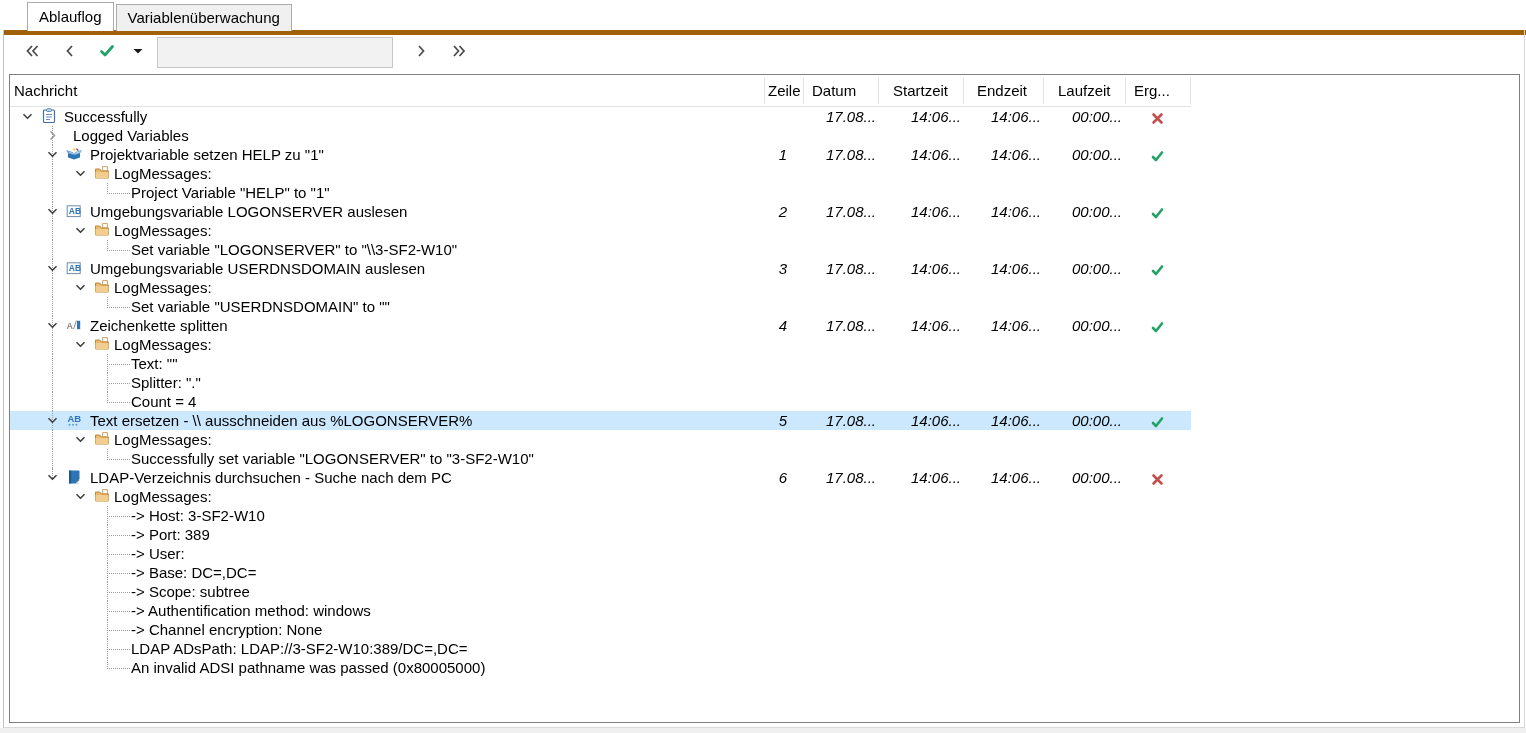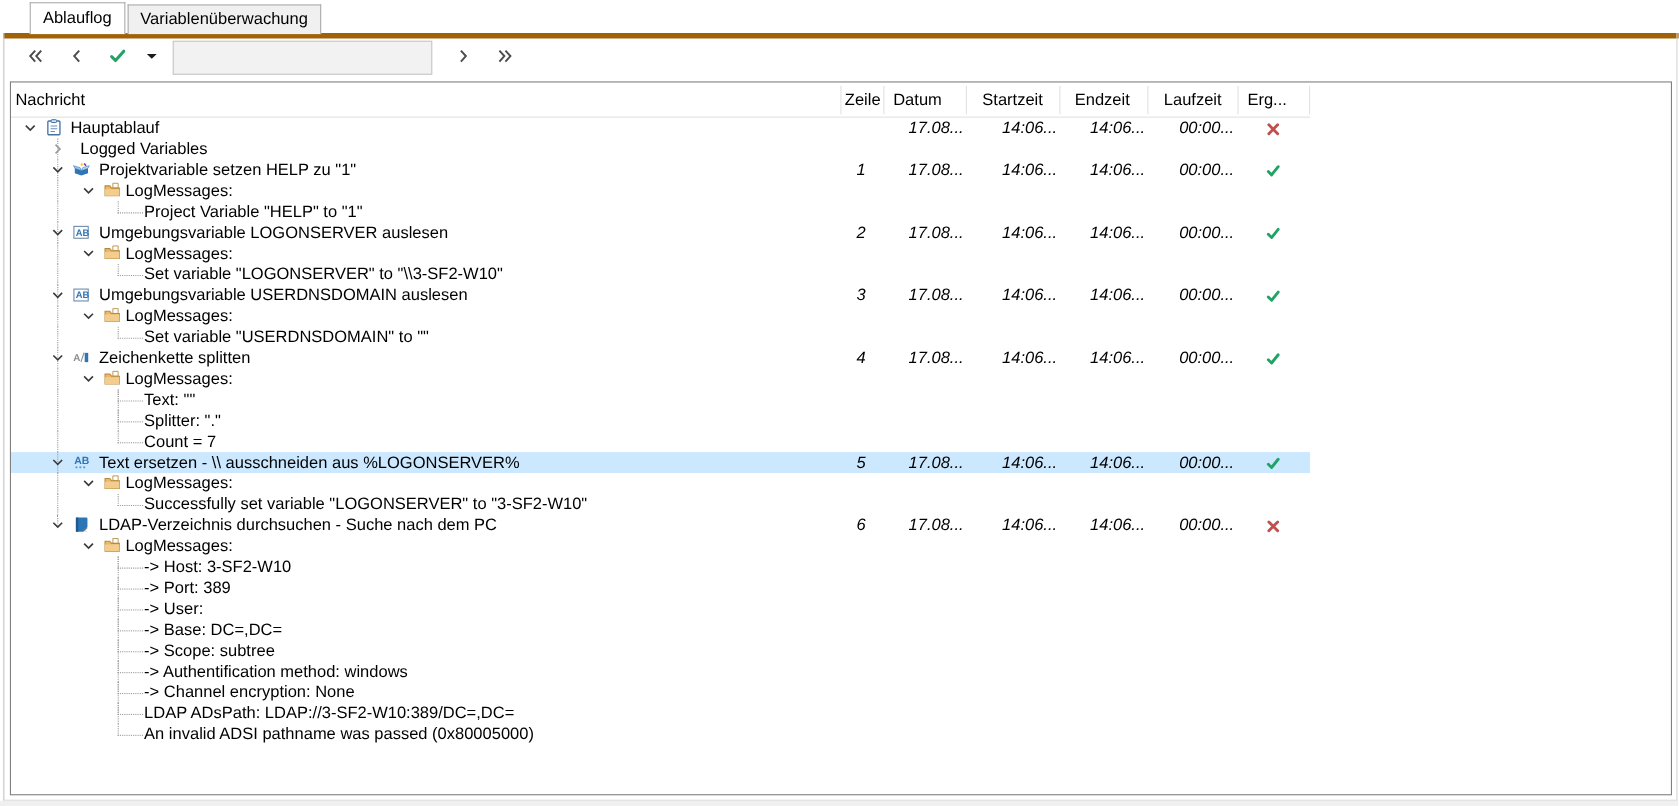--- a/index.html
+++ b/index.html
@@ -111,21 +111,21 @@
           <span class="chev" style="left: 10px;">
             <svg width="13" height="13" viewBox="0 0 13 13">
               <path d="M2.5 4.2 L6.5 8.2 L10.5 4.2" stroke="#3b3b3b" stroke-width="1.5" fill="none"></path>
             </svg>
           </span>
           <span class="nicon" style="left: 31px;"><svg width="16" height="16" viewBox="0 0 16 16">
               <rect x="2.5" y="2" width="11" height="12.5" rx="1" fill="#fff" stroke="#4472a8" stroke-width="1.2"></rect>
               <rect x="5.5" y="0.8" width="5" height="2.6" rx="0.8" fill="#cfe0f2" stroke="#4472a8" stroke-width="0.9"></rect>
               <path d="M5 6.5 h6 M5 9 h6 M5 11.5 h4" stroke="#6b8fc0" stroke-width="1"></path>
             </svg></span>
-          <span class="txt" style="left: 54px;">Hauptablauf</span>
+          <span class="txt" style="left: 54px;">Successfully</span>
           <div class="vcell" style="left: 793px; width: 75px; padding-right: 2px;">17.08...</div>
           <div class="vcell" style="left: 868px; width: 85px; padding-right: 2px;">14:06...</div>
           <div class="vcell" style="left: 953px; width: 80px; padding-right: 2px;">14:06...</div>
           <div class="vcell" style="left: 1033px; width: 82px; padding-right: 3px;">00:00...</div>
           <span class="resicon" style="left: 1141px;"><svg width="13" height="13" viewBox="0 0 13 13">
               <path d="M2.5 2.5 L10.5 10.5 M10.5 2.5 L2.5 10.5" stroke="#C0504D" stroke-width="2.6" stroke-linecap="round"></path>
             </svg></span>
         </div>
         <div class="row">
           <div class="guide" style="left: 42px; height: 19px;"></div>
@@ -303,21 +303,21 @@
         </div>
         <div class="row">
           <div class="guide" style="left: 42px; height: 19px;"></div>
           <div class="guide" style="left: 97px; height: 19px;"></div>
           <div class="stub" style="left: 97px;"></div>
           <span class="txt" style="left: 121px;">Splitter: "."</span>
         </div>
         <div class="row">
           <div class="guide" style="left: 42px; height: 19px;"></div>
           <div class="stub" style="left: 97px;"></div>
-          <span class="txt" style="left: 121px;">Count = 7</span>
+          <span class="txt" style="left: 121px;">Count = 4</span>
         </div>
         <div class="row" style="background: rgb(204, 232, 255);">
           <div class="guide" style="left: 42px; height: 19px;"></div>
           <span class="chev" style="left: 35px;">
             <svg width="13" height="13" viewBox="0 0 13 13">
               <path d="M2.5 4.2 L6.5 8.2 L10.5 4.2" stroke="#3b3b3b" stroke-width="1.5" fill="none"></path>
             </svg>
           </span>
           <span class="nicon" style="left: 56px;"><svg width="16" height="16" viewBox="0 0 16 16">
               <text x="1.5" y="9.5" font-size="9.5" font-weight="bold" fill="#2e75b6" font-family="Liberation Sans, sans-serif">AB</text>

